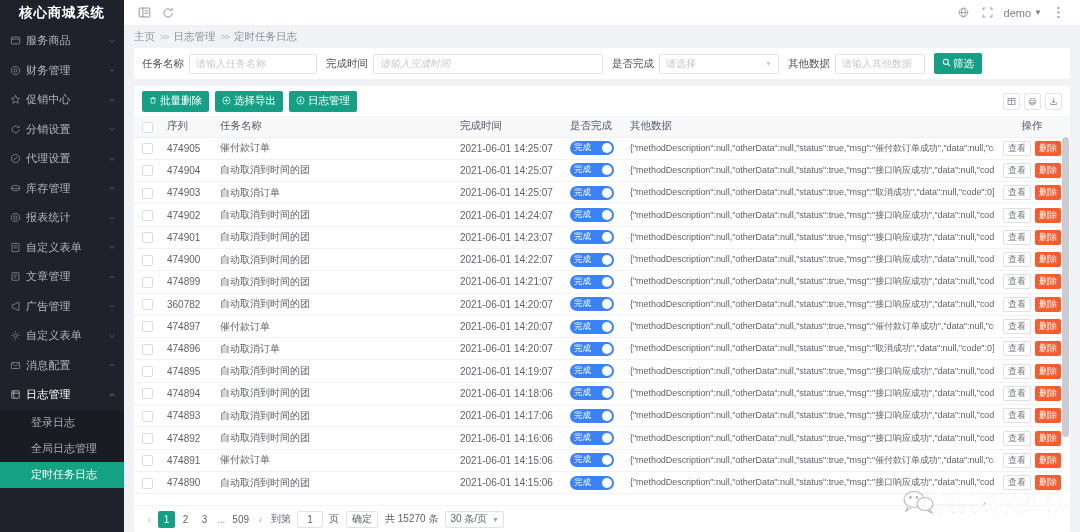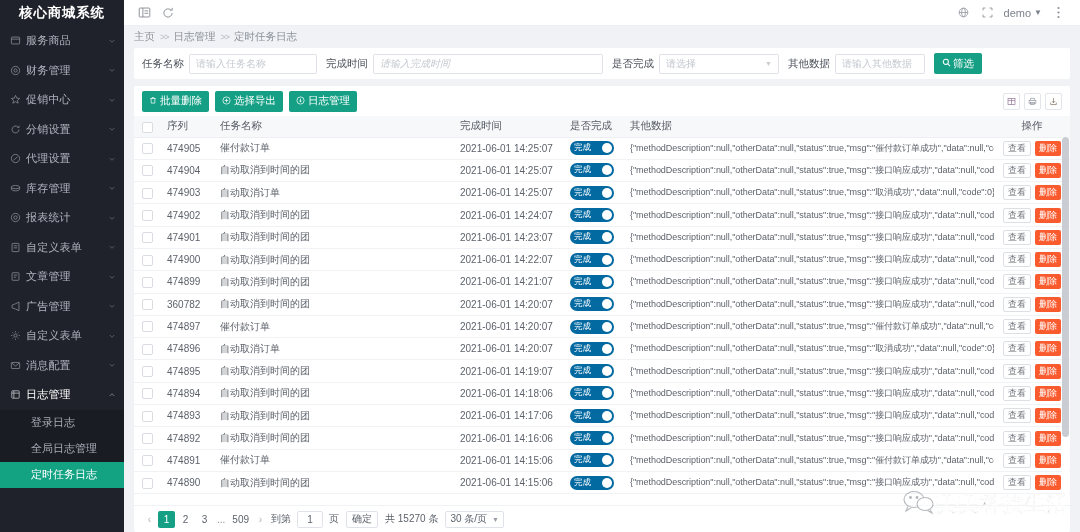--- a/index.html
+++ b/index.html
@@ -120,21 +120,21 @@
   .c-time { width: 110px; }
   .c-done { width: 60px; }
   .c-other { width: auto; }
   .c-op { width: 76px; text-align: center !important; }
   .chk {
     width: 11px; height: 11px; border: 1px solid #d9dce1; border-radius: 2px;
     background: #fff; display: inline-block; vertical-align: middle; cursor: pointer;
   }
   .switch {
     display: inline-flex; align-items: center; width: 44px; height: 14px;
-    background: #0369a1; border-radius: 8px; padding: 0 2px 0 4px; cursor: pointer;
+    background: #3b82f6; border-radius: 8px; padding: 0 2px 0 4px; cursor: pointer;
   }
   .switch .sw-txt { color: #fff; font-size: 8.5px; flex: 1; white-space: nowrap; }
   .switch .sw-knob { width: 10px; height: 10px; border-radius: 50%; background: #fff; flex: 0 0 10px; }
   .json { font-size: 9px; color: #5d626b; letter-spacing: -.05px; }
   .btn-view {
     display: inline-flex; align-items: center; justify-content: center;
     height: 15px; min-width: 23px; padding: 0 4px; border: 1px solid #dcdfe4;
     border-radius: 2px; background: #fff; color: #6b7078; font-size: 9px;
     cursor: pointer; vertical-align: middle; font-family: inherit;
   }

